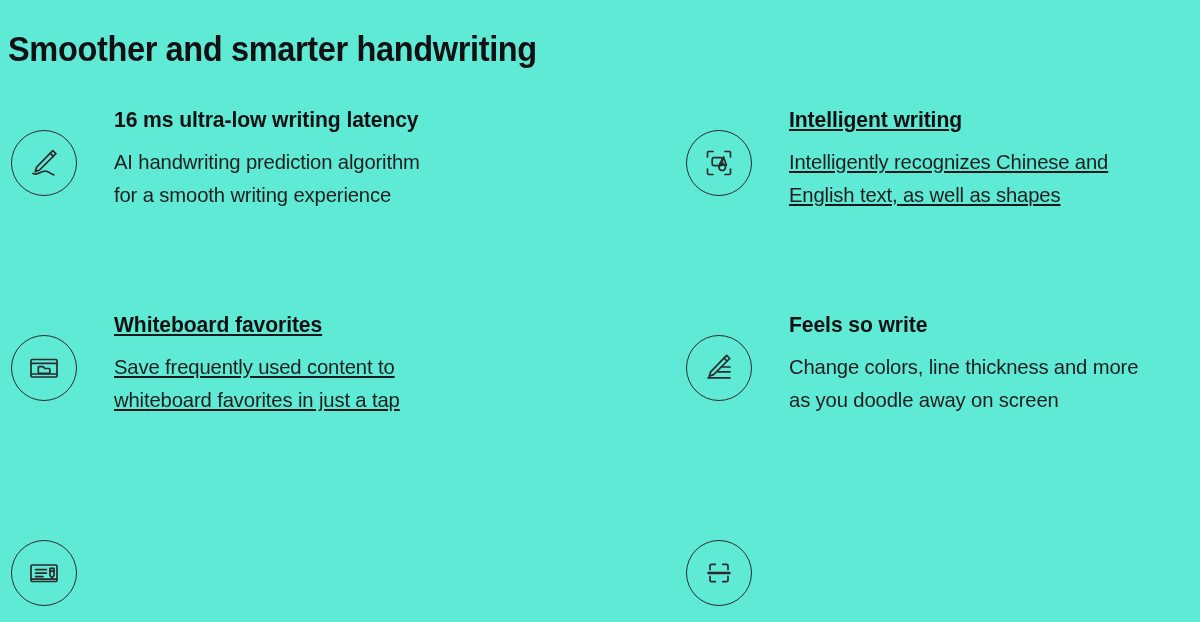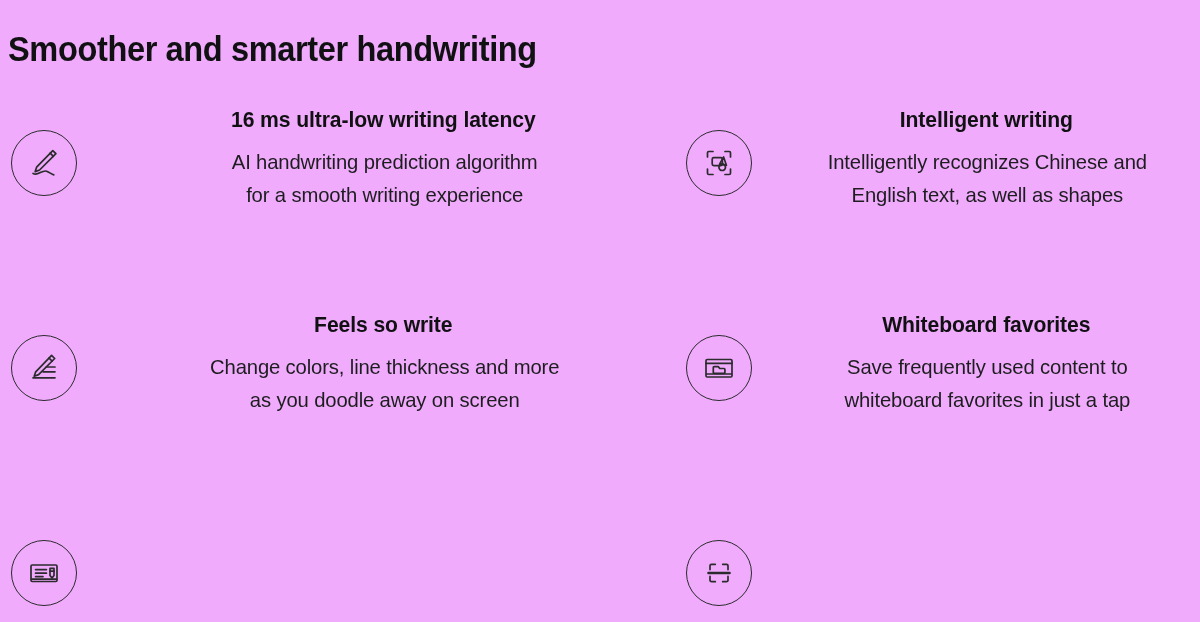--- a/index.html
+++ b/index.html
@@ -14,22 +14,21 @@
     overflow: hidden;
     font-family: "Liberation Sans", "DejaVu Sans", sans-serif;
     color: #18181a;
     -webkit-font-smoothing: antialiased;
   }
 
   .page {
     position: relative;
     width: 1200px;
     height: 622px;
-    background: #f0abfc;
-    text-align: center;
+    background: #5eead4;
   }
 
   
   .page-title {
     position: absolute;
     left: 8px;
     top: 4px;
     font-size: 35px;
     line-height: 44px;
     font-weight: 700;
@@ -117,21 +116,21 @@
 
   sup {
     font-size: 0.62em;
     vertical-align: super;
     line-height: 0;
   }
   sup.bold { font-weight: 700; }
   sup.spaced { margin-left: 0.28em; }
 
   
-  .col-right .feature-text { padding-left: 26px; }
+  .col-right .feature-text { padding-left: 26px; text-decoration: underline; }
 </style>
 </head>
 <body>
 
 <div class="page">
 
   <h1 class="page-title">Smoother and smarter handwriting</h1>
 
   <div class="features">
 
@@ -170,57 +169,57 @@
       </div>
       <div class="feature-text">
         <div class="feature-title">Intelligent writing</div>
         <div class="feature-desc">
           <span class="line">Intelligently recognizes Chinese and</span>
           <span class="line">English text, as well as shapes</span>
         </div>
       </div>
     </div>
 
+    <div class="feature col-right">
+      <div class="icon-wrap">
+        <div class="icon-circle">
+          <svg width="40" height="40" viewBox="0 0 40 40" fill="none" stroke="#2b2b2d" stroke-width="1.7" stroke-linecap="round" stroke-linejoin="round">
+            <rect x="7.0" y="11.5" width="26.0" height="17.5" rx="1.2"></rect>
+            <path d="M7.0 15.3 H33.0"></path>
+            <path d="M7.6 26.0 H32.4"></path>
+            <path d="M15.2 18.6 h4.0 l1.6 1.9 h4.2 a0.9 0.9 0 0 1 0.9 0.9 v3.0 a0.9 0.9 0 0 1 -0.9 0.9 h-9.8 a0.9 0.9 0 0 1 -0.9 -0.9 v-4.9 a0.9 0.9 0 0 1 0.9 -0.9 z"></path>
+          </svg>
+        </div>
+      </div>
+      <div class="feature-text">
+        <div class="feature-title">Whiteboard favorites</div>
+        <div class="feature-desc">
+          <span class="line">Save frequently used content to</span>
+          <span class="line">whiteboard favorites in just a tap</span>
+        </div>
+      </div>
+    </div>
+
     <div class="feature col-left">
       <div class="icon-wrap">
         <div class="icon-circle">
           <svg width="40" height="40" viewBox="0 0 40 40" fill="none" stroke="#2b2b2d" stroke-width="1.7" stroke-linecap="round" stroke-linejoin="round">
             <path d="M27.6 7.4 L30.7 10.5 L14.6 26.6 L10.2 28.2 L11.7 23.8 Z"></path>
             <path d="M25.0 10.0 L28.1 13.1"></path>
             <path d="M22.2 19.0 H31.0"></path>
             <path d="M19.0 23.8 H31.0"></path>
             <path d="M9.0 29.8 H31.0"></path>
           </svg>
         </div>
       </div>
       <div class="feature-text">
         <div class="feature-title">Feels so write</div>
         <div class="feature-desc">
           <span class="line">Change colors, line thickness and more</span>
           <span class="line">as you doodle away on screen</span>
-        </div>
-      </div>
-    </div>
-
-    <div class="feature col-right">
-      <div class="icon-wrap">
-        <div class="icon-circle">
-          <svg width="40" height="40" viewBox="0 0 40 40" fill="none" stroke="#2b2b2d" stroke-width="1.7" stroke-linecap="round" stroke-linejoin="round">
-            <rect x="7.0" y="11.5" width="26.0" height="17.5" rx="1.2"></rect>
-            <path d="M7.0 15.3 H33.0"></path>
-            <path d="M7.6 26.0 H32.4"></path>
-            <path d="M15.2 18.6 h4.0 l1.6 1.9 h4.2 a0.9 0.9 0 0 1 0.9 0.9 v3.0 a0.9 0.9 0 0 1 -0.9 0.9 h-9.8 a0.9 0.9 0 0 1 -0.9 -0.9 v-4.9 a0.9 0.9 0 0 1 0.9 -0.9 z"></path>
-          </svg>
-        </div>
-      </div>
-      <div class="feature-text">
-        <div class="feature-title">Whiteboard favorites</div>
-        <div class="feature-desc">
-          <span class="line">Save frequently used content to</span>
-          <span class="line">whiteboard favorites in just a tap</span>
         </div>
       </div>
     </div>
 
     <div class="feature col-left">
       <div class="icon-wrap">
         <div class="icon-circle">
           <svg width="40" height="40" viewBox="0 0 40 40" fill="none" stroke="#2b2b2d" stroke-width="1.7" stroke-linecap="round" stroke-linejoin="round">
             <rect x="7.0" y="12.0" width="26.0" height="16.5" rx="1.2"></rect>
             <path d="M7.6 26.2 H32.4"></path>

